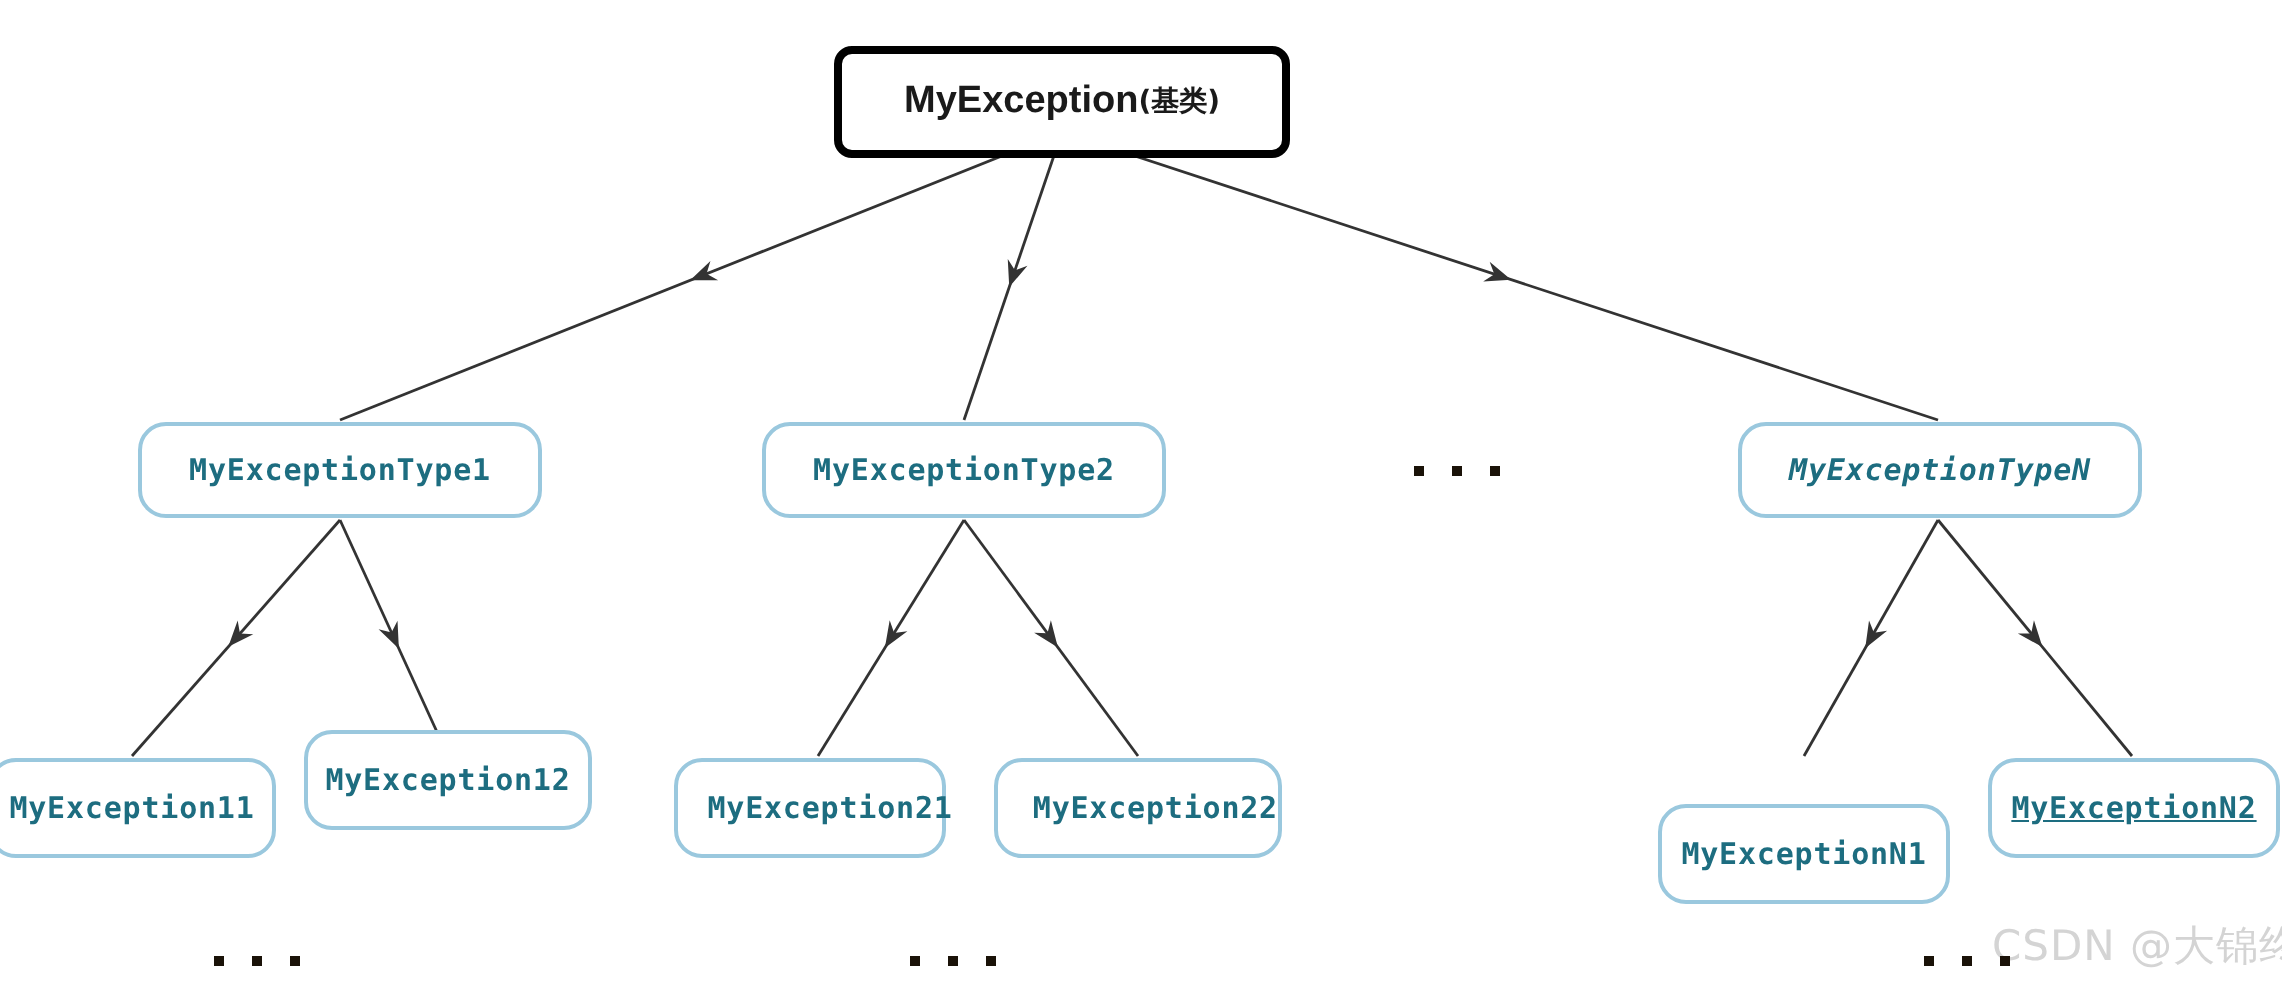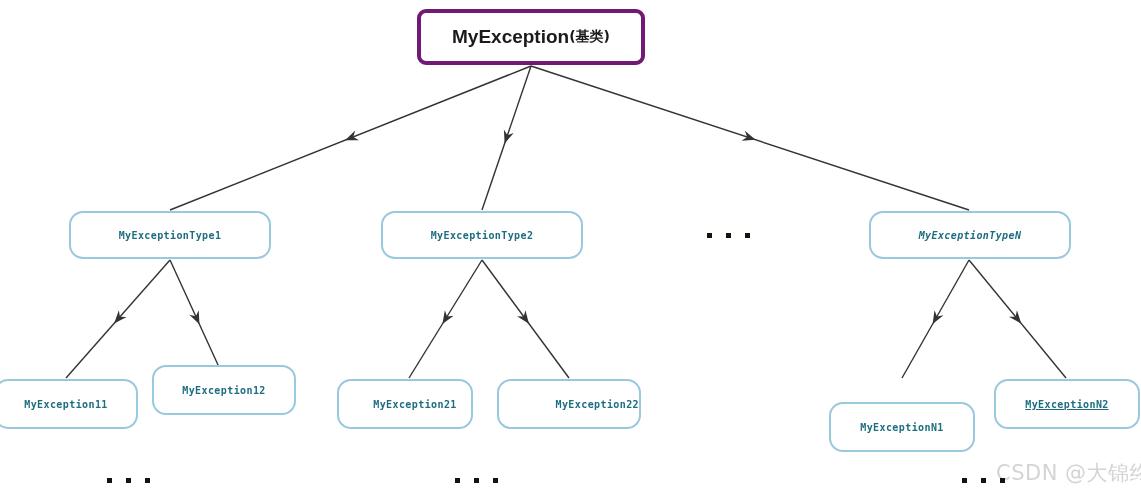--- a/index.html
+++ b/index.html
@@ -28,39 +28,40 @@
   .node {
     position: absolute;
     box-sizing: border-box;
     display: flex;
     align-items: center;
     justify-content: center;
     background: #ffffff;
     z-index: 2;
   }
   .node-root {
-    border: 4px solid #701a75;
+    border: 4px solid #000000;
     border-radius: 9px;
     font-family: "Liberation Sans", sans-serif;
     font-weight: bold;
     font-size: 19px;
     color: #1a1a1a;
     letter-spacing: 0px;
+    margin-top: 14px;
   }
   .node-root .cjk {
     font-family: "DejaVu Sans", sans-serif;
     font-weight: bold;
     font-size: 14px;
   }
   .node-mid, .node-leaf {
     border: 2px solid #9ac8de;
     border-radius: 14px;
     font-family: "DejaVu Sans Mono", monospace;
     font-weight: bold;
-    font-size: 10px;
+    font-size: 15px;
     color: #1d6d80;
     letter-spacing: 0.4px;
     white-space: nowrap;
   }
   .ellipsis {
     position: absolute;
     display: flex;
     gap: 14px;
     align-items: center;
     z-index: 2;

